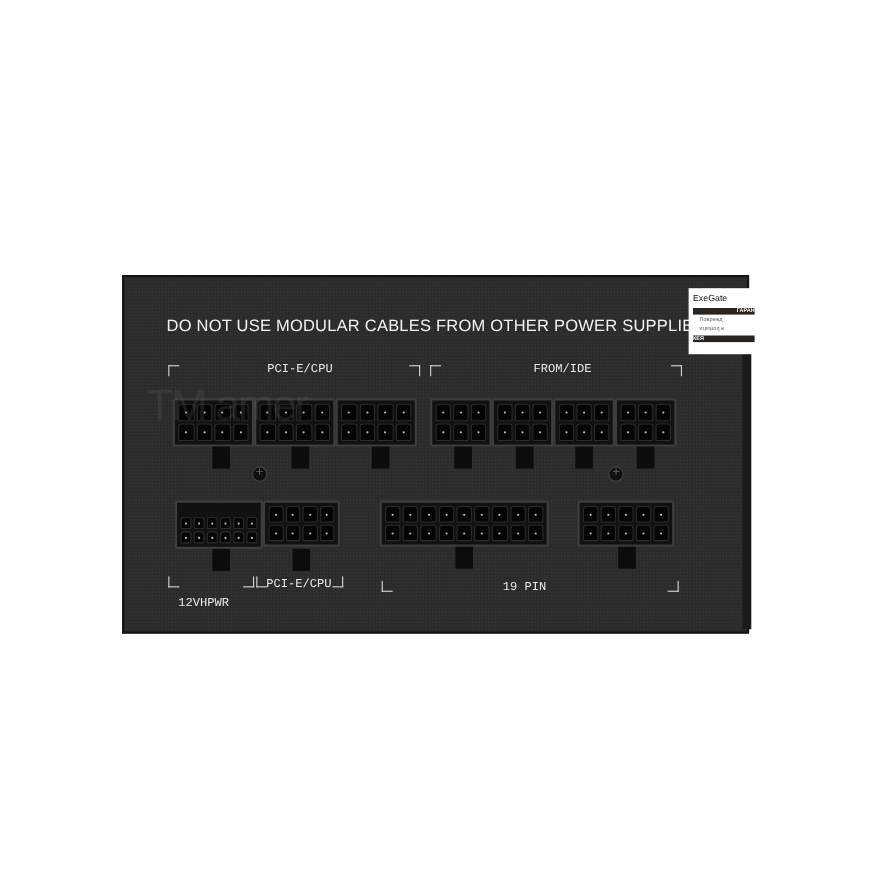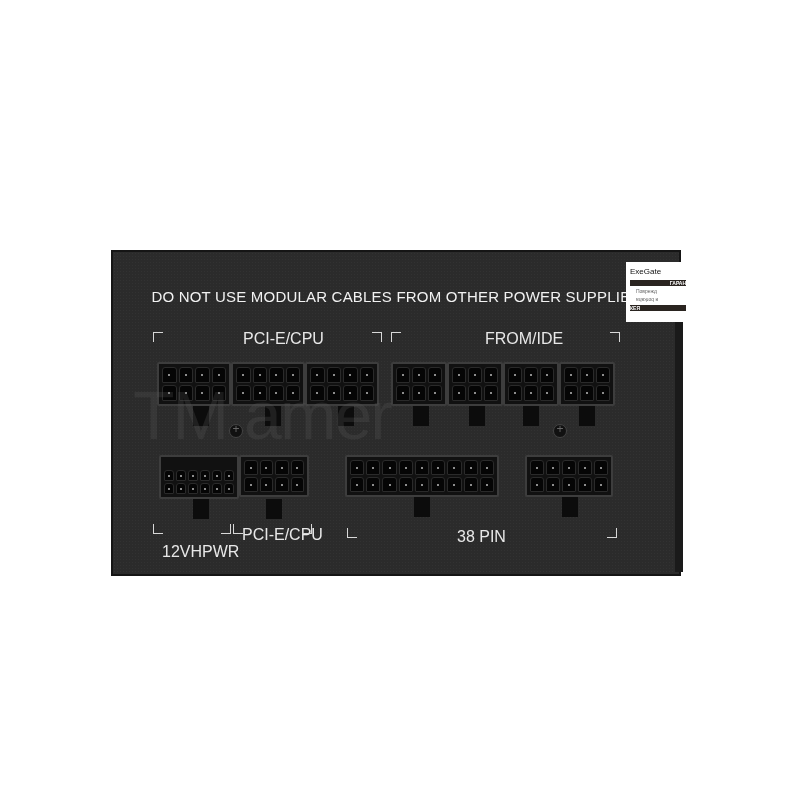--- a/index.html
+++ b/index.html
@@ -1,37 +1,37 @@
 <!DOCTYPE html>
 <html><head>
 <meta charset="utf-8">
 <style>
   html,body{margin:0;padding:0;background:#ffffff;}
   body{width:800px;height:800px;position:relative;overflow:hidden;font-family:"Liberation Sans",sans-serif;}
   .panel{position:absolute;left:111px;top:250px;width:570px;height:326px;background:#2b2b2b;border:2px solid #151515;box-sizing:border-box;
     background-image:radial-gradient(rgba(255,255,255,0.035) 1px, transparent 1px);background-size:3px 3px;}
   .panel-rightedge{position:absolute;left:675px;top:266px;width:8px;height:306px;background:#1a1a1a;}
   .warning{position:absolute;left:0;width:100%;top:36px;text-align:center;color:#f2f2f2;font-size:15px;letter-spacing:0.2px;}
-  .label{position:absolute;color:#e8e8e8;font-size:16px;}
+  .label{position:absolute;color:#e8e8e8;font-size:11px;font-family:Liberation Mono, monospace;}
   .bracket{position:absolute;width:9px;height:9px;border-color:#d8d8d8;border-style:solid;border-width:0;}
   .tl{border-left-width:1.5px;border-top-width:1.5px;}
   .tr{border-right-width:1.5px;border-top-width:1.5px;}
   .bl{border-left-width:1.5px;border-bottom-width:1.5px;}
   .br{border-right-width:1.5px;border-bottom-width:1.5px;}
   .conn{position:absolute;background:#111;border:2px solid #3d3d3d;border-radius:2px;box-sizing:border-box;display:grid;gap:2px;padding:3px;}
   .pin{background:#050505;border:1px solid #2a2a2a;border-radius:3px 3px 1px 1px;position:relative;}
   .pin::after{content:"";position:absolute;left:50%;top:50%;width:2px;height:2px;margin:-1px 0 0 -1px;background:#bbb;border-radius:50%;}
   .latch{position:absolute;background:#0c0c0c;width:16px;height:20px;}
   .screw{position:absolute;width:12px;height:12px;border-radius:50%;background:#111;border:1px solid #444;}
   .screw::before{content:"+";position:absolute;left:0;right:0;top:-3px;text-align:center;color:#666;font-size:12px;}
   .sticker{position:absolute;left:626px;top:262px;width:60px;height:60px;background:#fff;}
   .sticker .brand{position:absolute;left:4px;top:5px;font-size:8px;color:#111;}
   .sticker .bar{position:absolute;left:4px;width:56px;height:6px;background:#2a2420;color:#fff;font-size:5px;line-height:6px;text-align:right;font-weight:bold;}
   .sticker .txt{position:absolute;left:10px;font-size:5px;color:#666;}
-  .watermark{position:absolute;left:160px;top:360px;font-size:68px;color:rgba(90,90,90,0.25);letter-spacing:-2px;pointer-events:none;margin-top:29px;}
+  .watermark{position:absolute;left:160px;top:360px;font-size:40px;color:rgba(90,90,90,0.25);letter-spacing:-2px;pointer-events:none;}
 </style>
 </head>
 <body>
 
 <div class="panel">
   <div class="warning">DO NOT USE MODULAR CABLES FROM OTHER POWER SUPPLIES</div>
 
   <div class="bracket tl" style="left:40px;top:80px"></div>
   <div class="bracket tr" style="left:259px;top:80px"></div>
   <div class="label" style="left:130px;top:78px">PCI-E/CPU</div>
@@ -177,21 +177,21 @@
     <div class="pin"></div>
       <div class="pin"></div>
       <div class="pin"></div>
       <div class="pin"></div>
       <div class="pin"></div>
   </div>
   <div class="latch" style="left:301px;top:245px"></div>
   <div class="latch" style="left:449px;top:245px"></div>
 
   <div class="bracket bl" style="left:234px;top:276px"></div>
-  <div class="label" style="left:344px;top:276px">38 PIN</div>
+  <div class="label" style="left:344px;top:276px">19 PIN</div>
   <div class="bracket br" style="left:494px;top:276px"></div>
 
   <div class="watermark" style="left:20px;top:95px;">TM amer</div>
 </div>
 <div class="panel-rightedge"></div>
 
 <div class="sticker">
   <div class="brand">ExeGate</div>
   <div class="bar" style="top:18px">ГАРАН</div>
   <div class="txt" style="top:26px">Поврежд</div>

